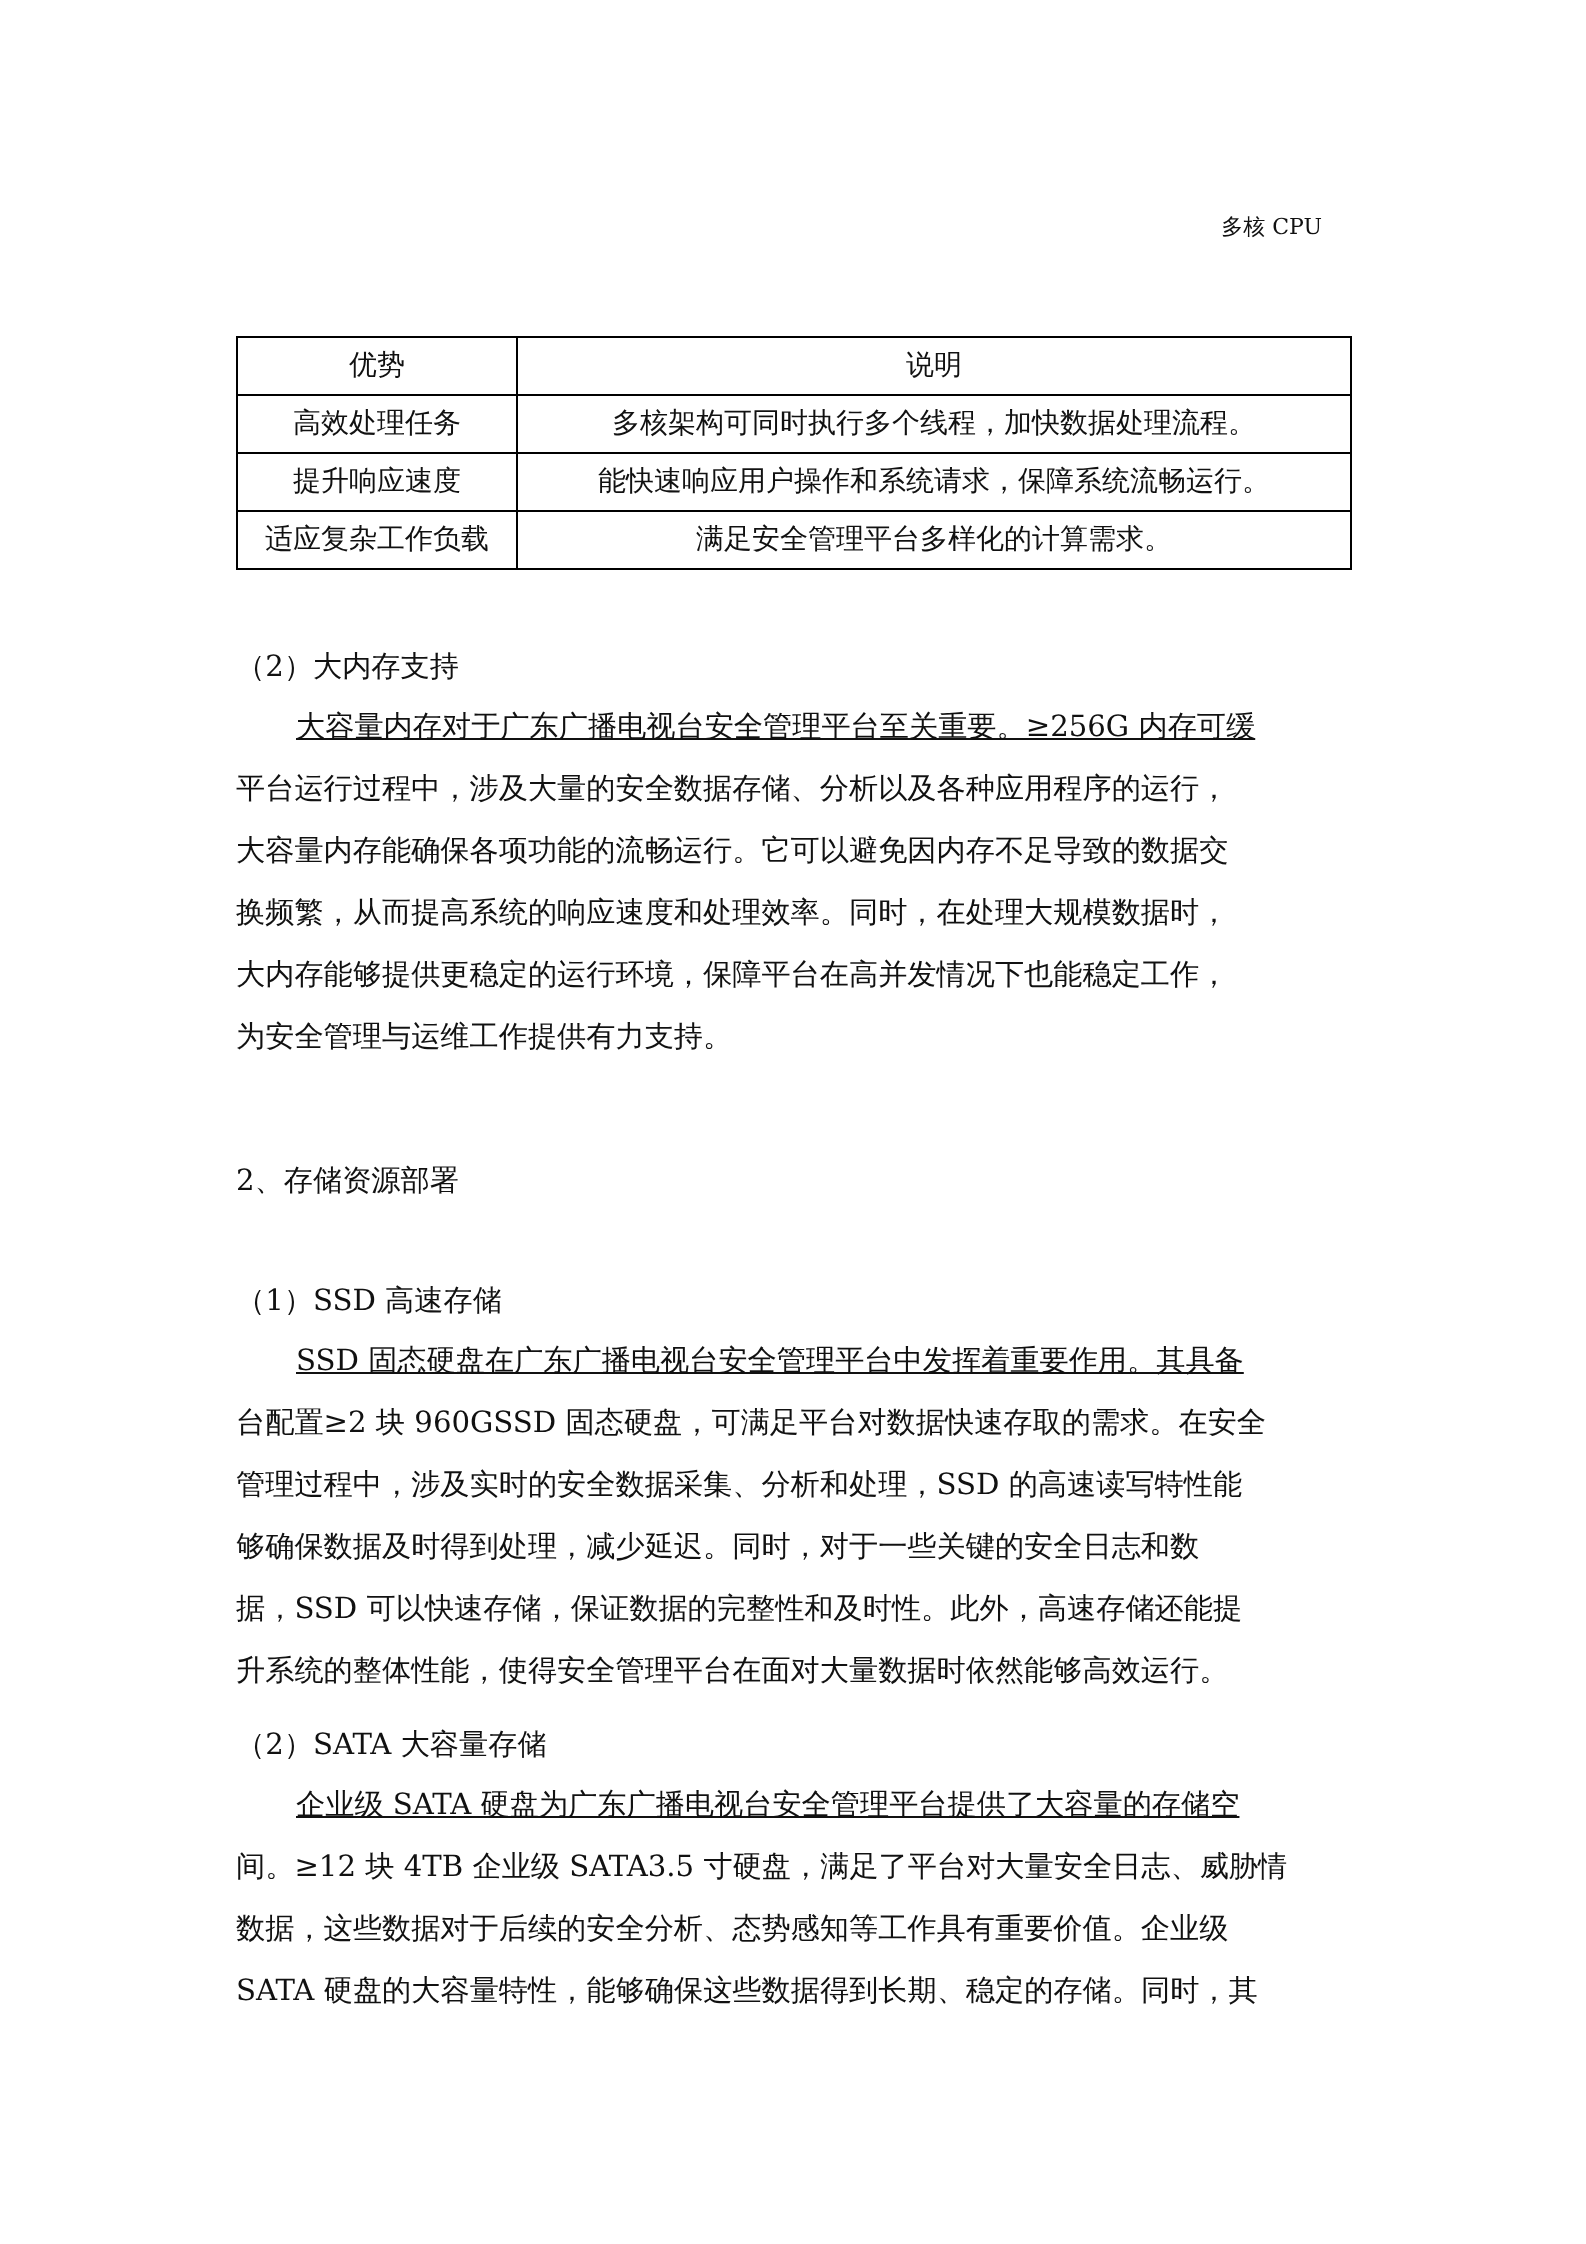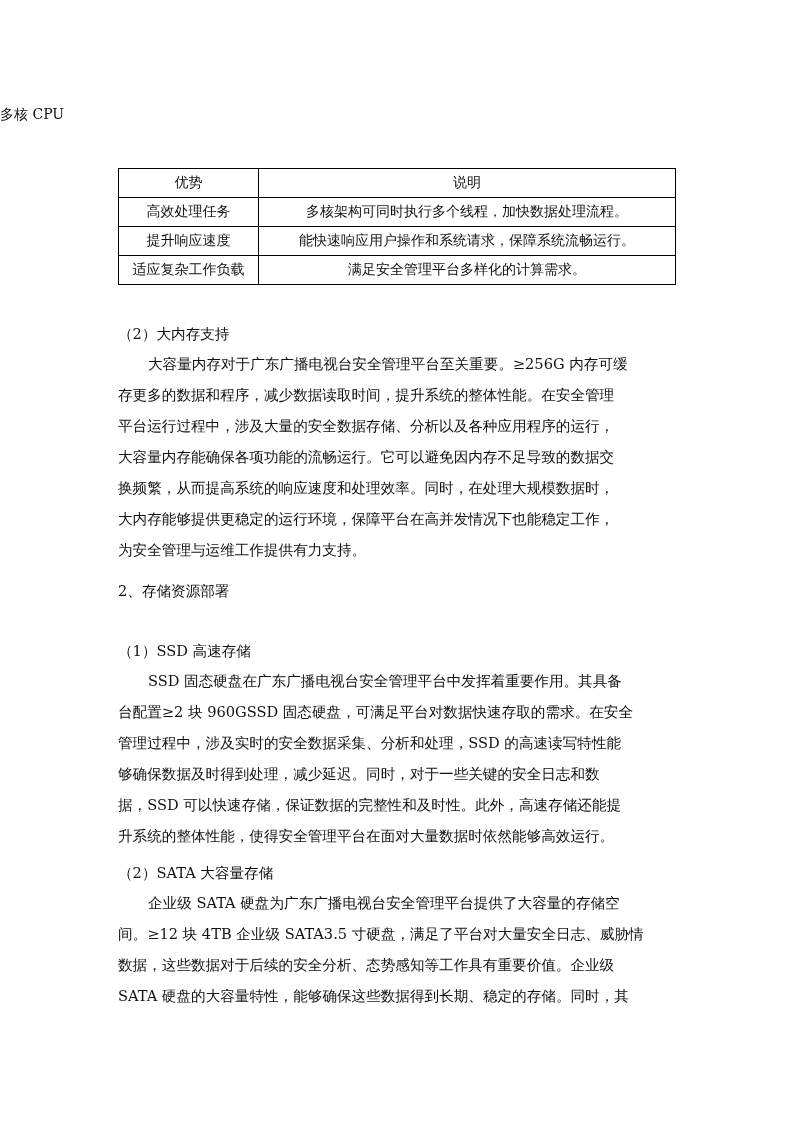--- a/index.html
+++ b/index.html
@@ -1,29 +1,29 @@
 <!DOCTYPE html>
 <html><head>
 <meta charset="utf-8">
 <style>
   html, body { margin: 0; padding: 0; background: #ffffff; }
   body { width: 793px; height: 1122px; position: relative; overflow: hidden;
          font-family: "DejaVu Serif", "Liberation Serif", serif; color: #111; }
   .page { position: absolute; left: 0; top: 0; width: 793px; height: 1122px; }
-  .caption { position: absolute; left: 0; width: 661px; top: 104px; text-align: left;
-             font-size: 14px; line-height: 20px; }
+  .caption { position: absolute; left: 0; width: 661px; top: 104px; text-align: right;
+             font-size: 11px; line-height: 20px; }
   table.adv { position: absolute; left: 118px; top: 168px; width: 558px;
               border-collapse: collapse; font-size: 14px; }
   table.adv td, table.adv th { border: 1px solid #000; height: 28px; padding: 0;
               text-align: center; font-weight: normal; white-space: nowrap; }
   table.adv .c1 { width: 139px; }
   .text { position: absolute; left: 118px; width: 558px; font-size: 14.6px; }
   .line { height: 31px; line-height: 31px; white-space: nowrap; overflow: visible; }
   .heading { height: 28px; line-height: 28px; white-space: nowrap; margin-top: 32px; }
-  .indent { padding-left: 30px; }
+  .indent { padding-left: 30px; text-decoration: underline; }
 </style>
 </head>
 <body>
 
 <div class="page">
 
   <div class="caption">多核 CPU</div>
 
   <table class="adv">
     <tbody>
@@ -42,21 +42,20 @@
     <tr>
       <td class="c1">适应复杂工作负载</td>
       <td>满足安全管理平台多样化的计算需求。</td>
     </tr>
   </tbody>
     </table>
 
   <div class="text" style="top:288px;">
     <div class="heading">（2）大内存支持</div>
     <div class="line indent">大容量内存对于广东广播电视台安全管理平台至关重要。≥256G 内存可缓</div>
-    <div class="line">存更多的数据和程序，减少数据读取时间，提升系统的整体性能。在安全管理</div>
     <div class="line">平台运行过程中，涉及大量的安全数据存储、分析以及各种应用程序的运行，</div>
     <div class="line">大容量内存能确保各项功能的流畅运行。它可以避免因内存不足导致的数据交</div>
     <div class="line">换频繁，从而提高系统的响应速度和处理效率。同时，在处理大规模数据时，</div>
     <div class="line">大内存能够提供更稳定的运行环境，保障平台在高并发情况下也能稳定工作，</div>
     <div class="line">为安全管理与运维工作提供有力支持。</div>
   </div>
 
   <div class="text" style="top:545px;">
     <div class="heading">2、存储资源部署</div>
     <div class="heading">（1）SSD 高速存储</div>

